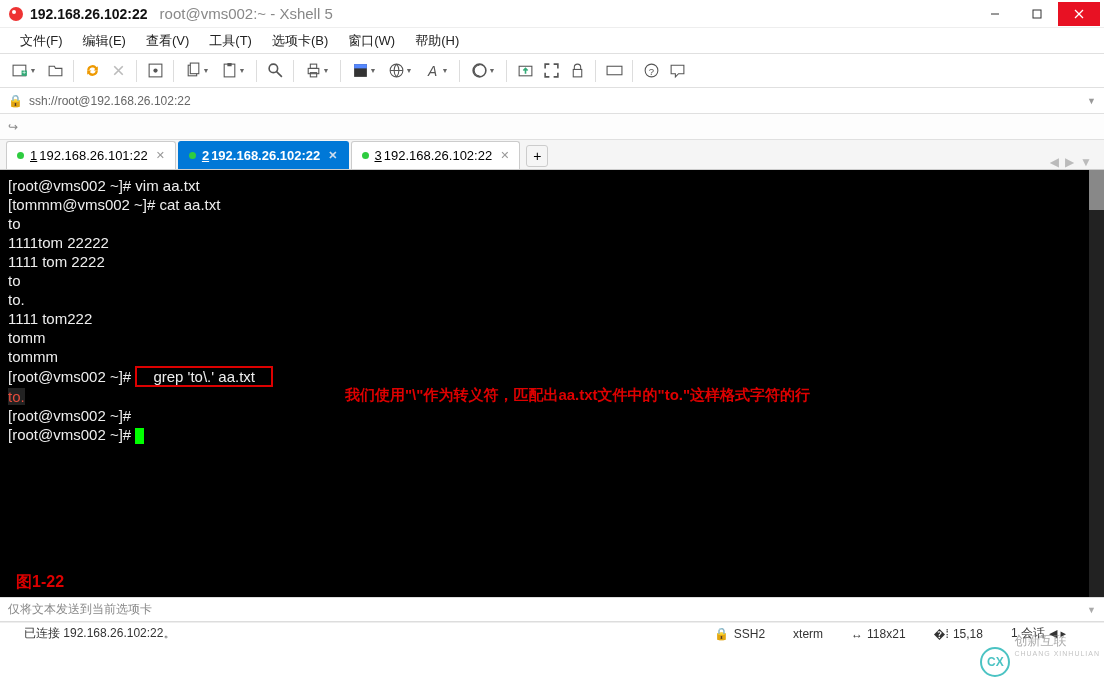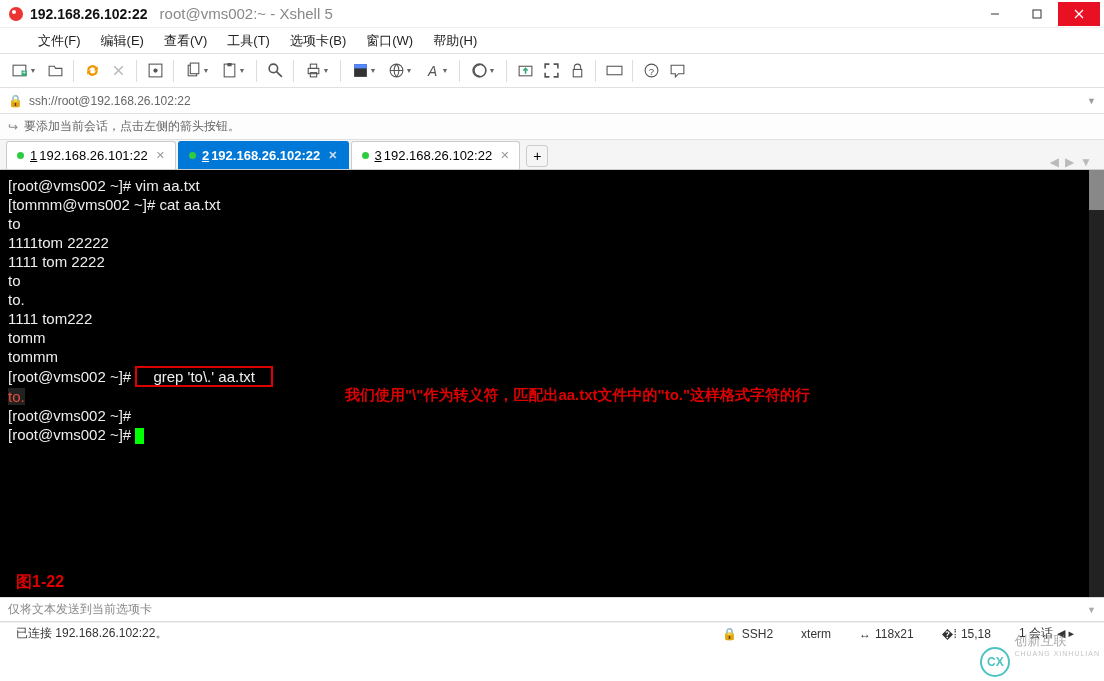--- a/index.html
+++ b/index.html
@@ -9,21 +9,21 @@
 .titlebar { height:28px; display:flex; align-items:center; padding:0 4px; background:#fff; border-bottom:1px solid #eee; }
 .titlebar .appicon { width:16px; height:16px; margin:0 6px 0 4px; }
 .titlebar .ip { font-weight:bold; font-size:14px; color:#111; }
 .titlebar .subtitle { font-size:15px; color:#888; margin-left:12px; }
 .titlebar .spacer { flex:1; }
 .winbtn { width:42px; height:24px; display:flex; align-items:center; justify-content:center; color:#333; cursor:pointer; }
 .winbtn.close { background:#e81123; color:#fff; }
 .winbtn svg { width:10px; height:10px; }
 
 
-.menubar { height:26px; display:flex; align-items:center; padding:0 28px; border-bottom:1px solid #e0e0e0; font-size:13px; color:#222; }
+.menubar { height:26px; display:flex; align-items:center; padding:0 10px; border-bottom:1px solid #e0e0e0; font-size:13px; color:#222; }
 .menubar .mitem { padding:2px 10px; cursor:pointer; }
 
 
 .toolbar { height:34px; display:flex; align-items:center; padding:0 6px; border-bottom:1px solid #e0e0e0; gap:0; }
 .tbtn { width:26px; height:26px; display:flex; align-items:center; justify-content:center; color:#555; cursor:pointer; border-radius:3px; }
 .tbtn .dd { font-size:7px; color:#666; margin-left:1px; }
 .tbtn.dropdown { width:36px; }
 .tbtn svg { width:17px; height:17px; }
 .tsep { width:1px; height:22px; background:#ddd; margin:0 5px; }
 
@@ -56,21 +56,21 @@
 .terminal .figlabel { color:#d00; font-family:"Microsoft YaHei","SimSun",sans-serif; font-weight:bold; position:absolute; left:16px; bottom:6px; font-size:16px; }
 .terminal .cursor { background:#0f0; display:inline-block; width:9px; height:16px; vertical-align:middle; }
 .terminal .red { color:#e74c3c; }
 .terminal .scrollbar { position:absolute; right:0; top:0; width:15px; height:100%; background:#222; }
 .terminal .scrollbar .thumb { position:absolute; top:0; left:0; width:100%; height:40px; background:#888; }
 
 
 .inputbar { height:25px; border-top:1px solid #ddd; border-bottom:1px solid #ddd; font-size:12px; color:#888; display:flex; align-items:center; padding:0 8px; }
 
 
-.statusbar { height:22px; display:flex; align-items:center; padding:0 16px; font-size:12px; color:#333; border-top:1px solid #eee; }
+.statusbar { height:22px; display:flex; align-items:center; padding:0 24px; font-size:12px; color:#333; border-top:1px solid #eee; }
 .statusbar .sseg { margin-right:14px; display:flex; align-items:center; gap:4px; }
 .statusbar .right { margin-left:auto; display:flex; align-items:center; gap:14px; }
 .statusbar .tricon { font-size:11px; }
 
 
 .watermark { position:absolute; right:4px; bottom:4px; display:flex; align-items:center; gap:4px; opacity:.7; }
 .watermark .wmcircle { width:30px; height:30px; border-radius:50%; border:2px solid #0aa; display:flex; align-items:center; justify-content:center; color:#0aa; font-weight:bold; font-size:12px;margin-top:36px; }
 .watermark .wmtxt { font-size:13px; color:#888; }
 .watermark .wmtxt .small { font-size:7px; display:block; color:#aaa; letter-spacing:1px; }
 </style>
@@ -247,21 +247,20 @@
 </div>
 
 <div class="addrbar">
   <span class="lockicon">🔒</span>
   <span>ssh://root@192.168.26.102:22</span>
   <span class="dd2">▼</span>
 </div>
 
 <div class="hintbar">
   <span class="hicon">↪</span>
-  <span>要添加当前会话，点击左侧的箭头按钮。</span>
 </div>
 
 <div class="tabbar">
   <div class="tab">
     <span class="dot"></span>
     <span class="num">1</span>
     <span>192.168.26.101:22</span>
     <span class="tabclose">✕</span>
   </div>
   <div class="tab active">

